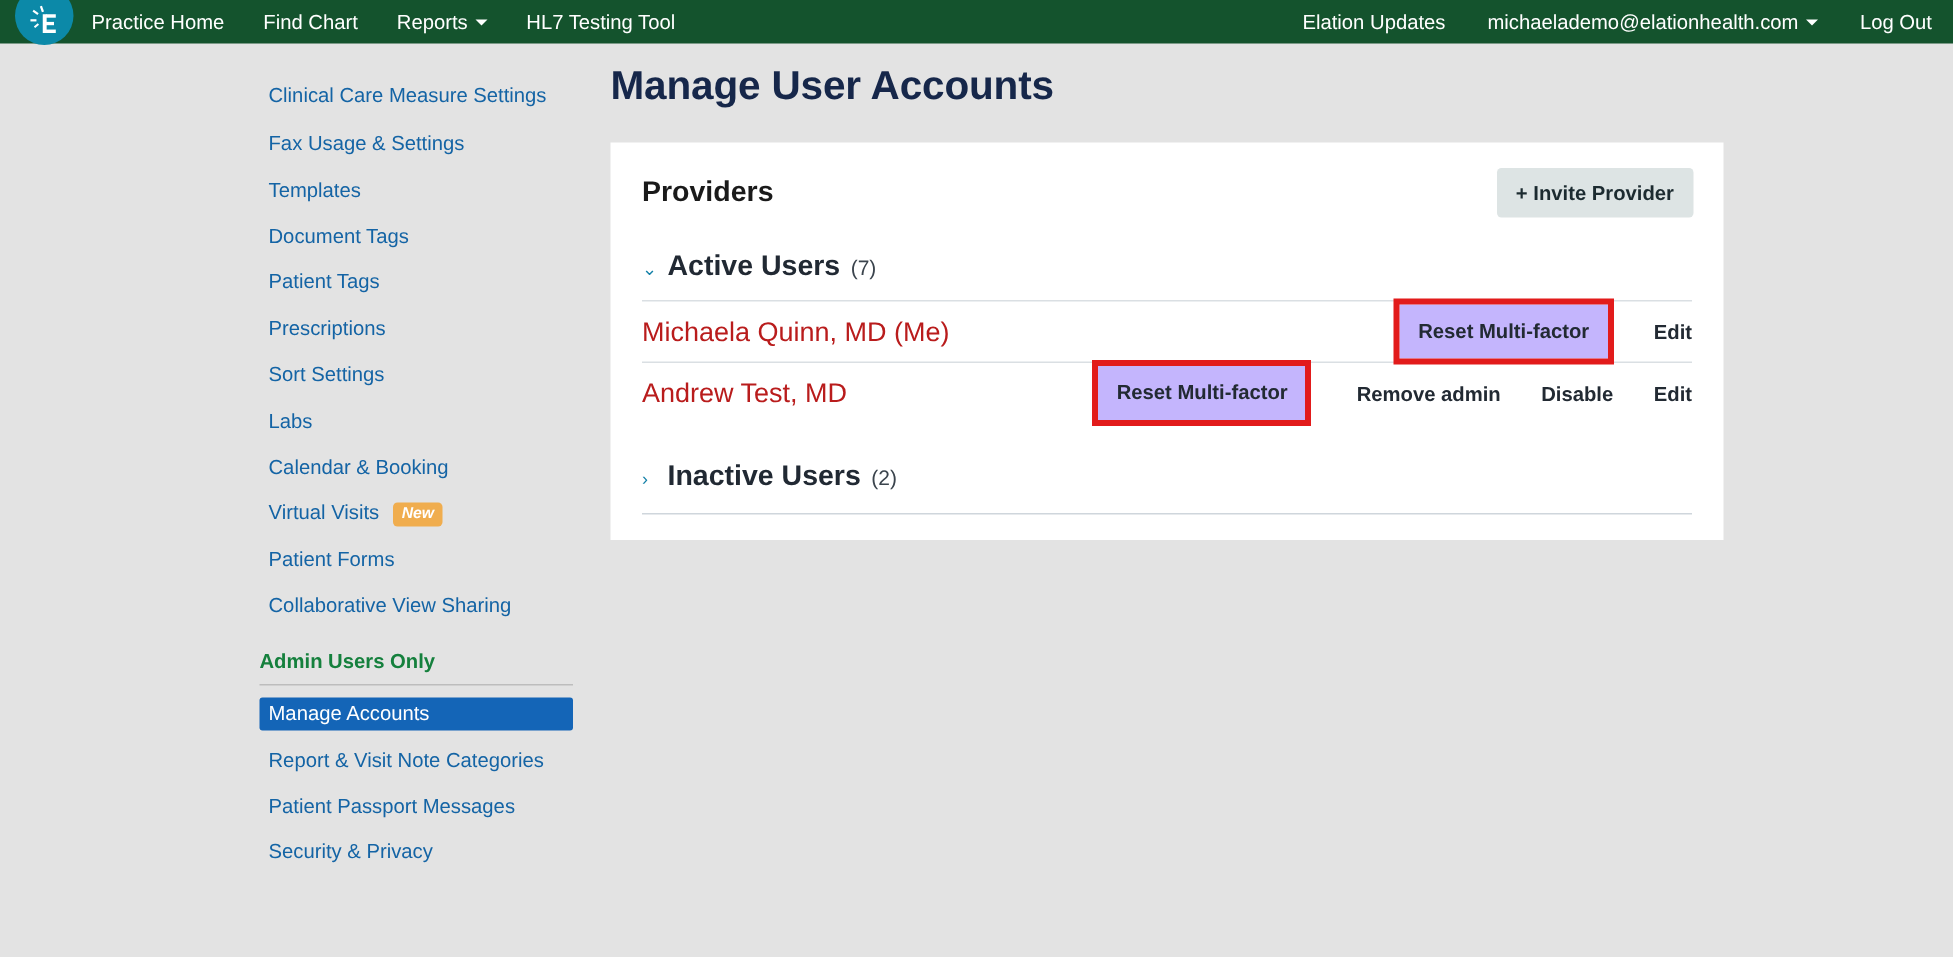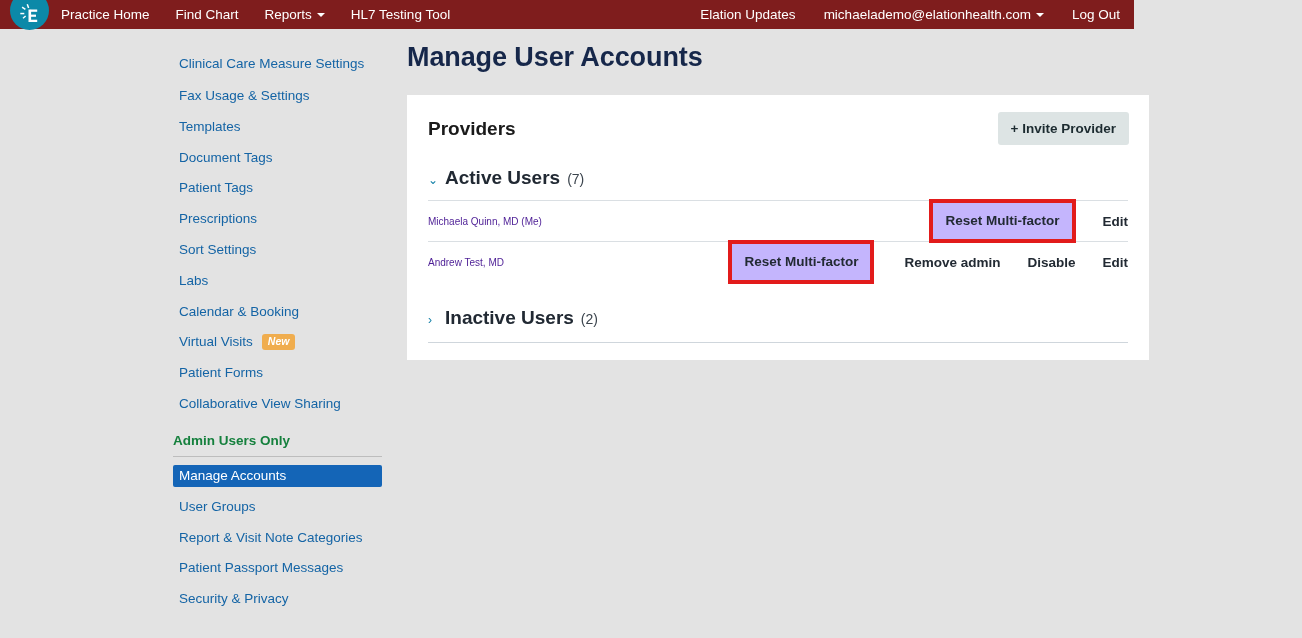--- a/index.html
+++ b/index.html
@@ -14,23 +14,23 @@
     background: #e3e3e3;
     font-family: "Liberation Sans", sans-serif;
     overflow: hidden;
     position: relative;
   }
 
   
   #topnav {
     position: absolute;
     top: 0; left: 0;
-    width: 1134px;
+    width: 1302px;
     height: 29px;
-    background: #7f1d1d;
+    background: #14532d;
     display: flex;
     align-items: center;
     z-index: 5;
   }
   #topnav .nav-left {
     display: flex;
     align-items: center;
     margin-left: 61px;
   }
   #topnav .nav-right {
@@ -217,22 +217,22 @@
   .user-row {
     display: flex;
     align-items: center;
     border-top: 1px solid #dadfe3;
     height: 41px;
     margin: 0 21px;
     padding: 0;
     position: relative;
   }
   .user-name {
-    font-size: 10px;
-    color: #4c1d95;
+    font-size: 18px;
+    color: #b91c1c;
     flex: 0 0 auto;
   }
   .row-actions {
     margin-left: auto;
     display: flex;
     align-items: center;
   }
   .row-action {
     font-size: 13.5px;
     font-weight: bold;
@@ -302,21 +302,20 @@
   <a class="side-link">Labs</a>
   <a class="side-link">Calendar &amp; Booking</a>
   <a class="side-link"><span>Virtual Visits</span><span class="badge-new">New</span></a>
   <a class="side-link">Patient Forms</a>
   <a class="side-link">Collaborative View Sharing</a>
 
   <div class="side-section-head">Admin Users Only</div>
   <hr class="side-rule">
 
   <a class="side-link active">Manage Accounts</a>
-  <a class="side-link">User Groups</a>
   <a class="side-link">Report &amp; Visit Note Categories</a>
   <a class="side-link">Patient Passport Messages</a>
   <a class="side-link">Security &amp; Privacy</a>
 </div>
 
 <div id="main">
   <h1 id="page-title">Manage User Accounts</h1>
 
   <div id="card">
 

